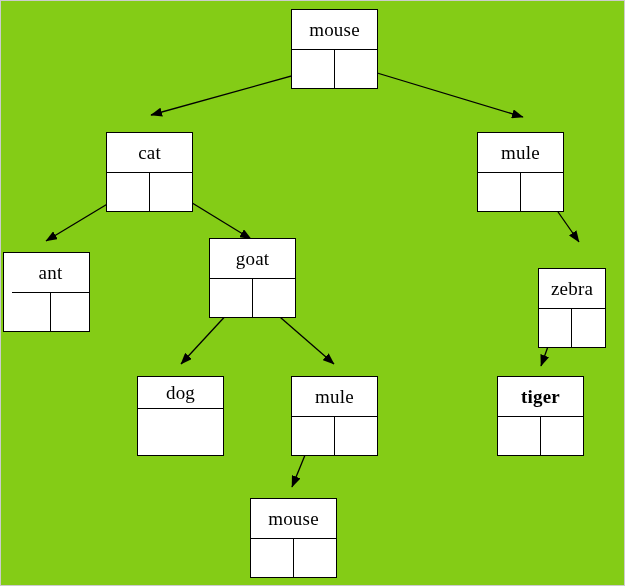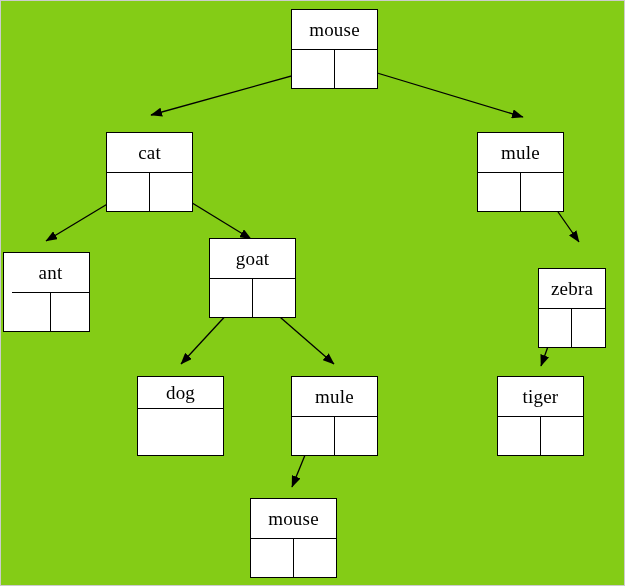--- a/index.html
+++ b/index.html
@@ -138,21 +138,21 @@
         </div>
       </div>
       <div class="node" style="left: 290px; top: 375px; width: 87px; height: 80px;">
         <div class="node-label" style="height: 40px;">mule</div>
         <div class="node-cells">
           <div class="cell left-cell"></div>
           <div class="cell right-cell"></div>
         </div>
       </div>
       <div class="node" style="left: 496px; top: 375px; width: 87px; height: 80px;">
-        <div class="node-label" style="height: 40px;">tiger</div>
+        <div class="node-label" style="height: 40px; font-weight: bold;">tiger</div>
         <div class="node-cells">
           <div class="cell left-cell"></div>
           <div class="cell right-cell"></div>
         </div>
       </div>
       <div class="node" style="left: 249px; top: 497px; width: 87px; height: 80px;">
         <div class="node-label" style="height: 40px;">mouse</div>
         <div class="node-cells">
           <div class="cell left-cell"></div>
           <div class="cell right-cell"></div>

